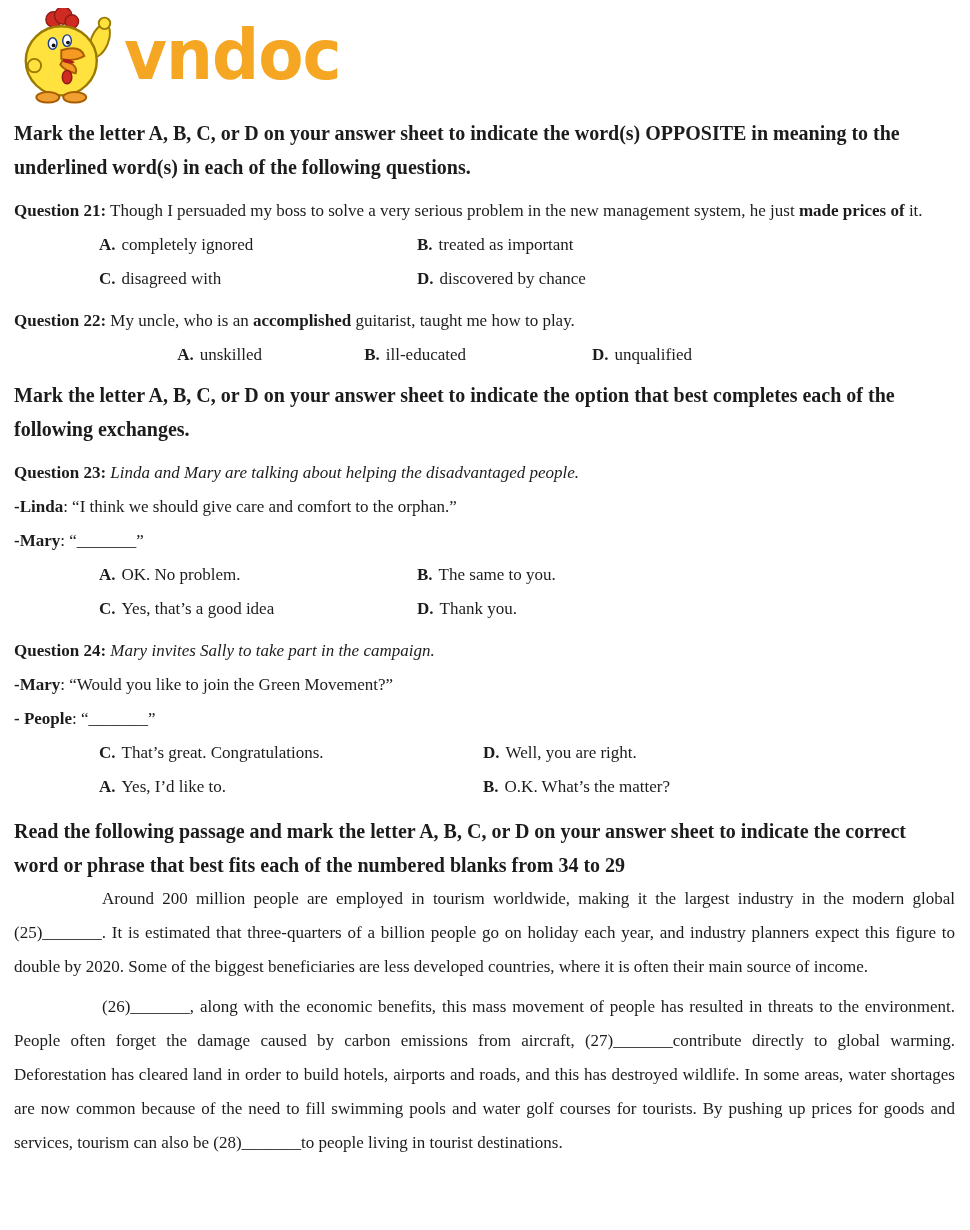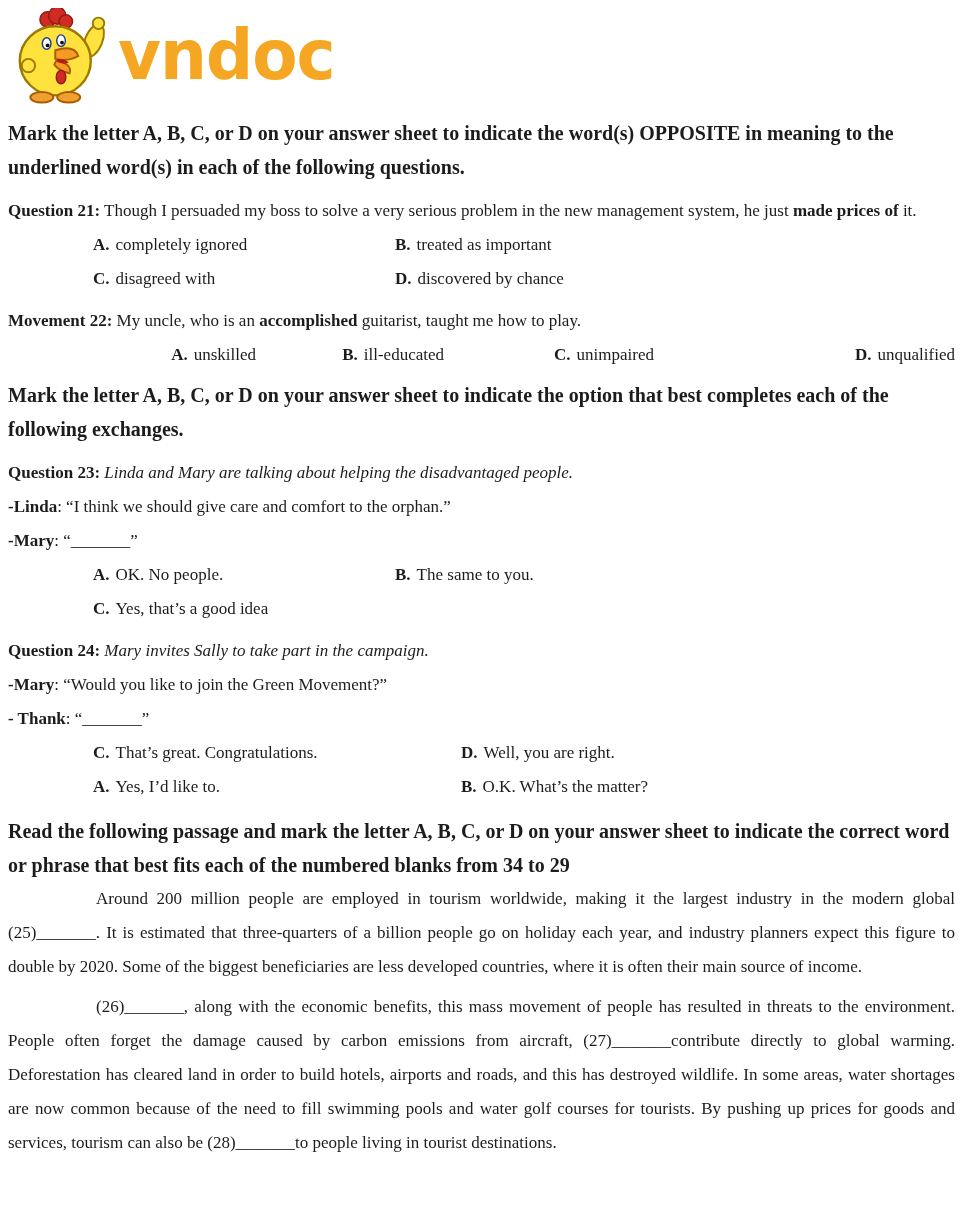--- a/index.html
+++ b/index.html
@@ -2,21 +2,21 @@
 <html><head>
 <meta charset="utf-8">
 <style>
   html, body { margin: 0; padding: 0; }
   body {
     width: 970px; height: 1230px; overflow: hidden;
     background: #ffffff;
     font-family: "Liberation Serif", serif;
     font-size: 17px; color: #1c1c1c;
   }
-  .page { padding: 6px 15px 0 8px; }
+  .page { padding: 6px 15px 0 14px; }
 
   
   .logo-row { display: flex; align-items: center; height: 100px; margin-bottom: 10px; }
   .mascot { width: 108px; height: 96px; flex: 0 0 auto; }
   .brand {
     font-family: "DejaVu Sans", sans-serif;
     font-weight: 800; font-size: 66px; line-height: 1;
     color: #F5A623; letter-spacing: -1px; margin-left: 2px;
     transform: scaleY(1.05);
   }
@@ -25,21 +25,21 @@
   p { margin: 0; line-height: 34px; }
   .instr { font-weight: bold; font-size: 20px; }
   .mt6  { margin-top: 6px; }
   .mt8  { margin-top: 8px; }
   .mt10 { margin-top: 10px; }
   .b { font-weight: bold; }
   .i { font-style: italic; }
 
   
   .opts { padding-left: 85px; }
-  .opt-row { display: grid; line-height: 34px; }
+  .opt-row { display: grid; line-height: 34px; gap: 16px; }
   .cols2 { grid-template-columns: 302px 1fr; }
   .cols2w { grid-template-columns: 368px 1fr; }
   .cols4 { grid-template-columns: 163px 188px 210px 1fr; text-align: right; }
   .opt .b { margin-right: 6px; }
 
   
   .passage p { text-align: justify; text-indent: 88px; }
 </style>
 </head>
 <body>
@@ -87,52 +87,52 @@
         <span class="opt"><span class="b">B.</span><span>treated as important</span></span>
       </div>
       <div class="opt-row cols2">
         <span class="opt"><span class="b">C.</span><span>disagreed with</span></span>
         <span class="opt"><span class="b">D.</span><span>discovered by chance</span></span>
       </div>
     </div>
   </div>
 
   <div>
-    <p class="mt8"><span class="b">Movement 22:</span><span> My uncle, who is an </span><span class="b">accomplished</span><span> guitarist, taught me how to play.</span></p>
+    <p class="mt8"><span class="b">Question 22:</span><span> My uncle, who is an </span><span class="b">accomplished</span><span> guitarist, taught me how to play.</span></p>
     <div class="opts">
       <div class="opt-row cols4">
         <span class="opt"><span class="b">A.</span><span>unskilled</span></span>
         <span class="opt"><span class="b">B.</span><span>ill-educated</span></span>
-        <span class="opt"><span class="b">C.</span><span>unimpaired</span></span>
         <span class="opt"><span class="b">D.</span><span>unqualified</span></span>
       </div>
     </div>
   </div>
 
   <p class="instr mt6">Mark the letter A, B, C, or D on your answer sheet to indicate the option that best completes each of the following exchanges.</p>
 
   <div>
     <p class="mt10"><span class="b">Question 23:</span><span class="i"> Linda and Mary are talking about helping the disadvantaged people.</span></p>
     <p><span class="b">-Linda</span><span>: “I think we should give care and comfort to the orphan.”</span></p>
     <p><span class="b">-Mary</span><span>: “_______”</span></p>
     <div class="opts">
       <div class="opt-row cols2">
-        <span class="opt"><span class="b">A.</span><span>OK. No people.</span></span>
+        <span class="opt"><span class="b">A.</span><span>OK. No problem.</span></span>
         <span class="opt"><span class="b">B.</span><span>The same to you.</span></span>
       </div>
       <div class="opt-row cols2">
         <span class="opt"><span class="b">C.</span><span>Yes, that’s a good idea</span></span>
+        <span class="opt"><span class="b">D.</span><span>Thank you.</span></span>
       </div>
     </div>
   </div>
 
   <div>
     <p class="mt8"><span class="b">Question 24:</span><span class="i"> Mary invites Sally to take part in the campaign.</span></p>
     <p><span class="b">-Mary</span><span>: “Would you like to join the Green Movement?”</span></p>
-    <p><span class="b">- Thank</span><span>: “_______”</span></p>
+    <p><span class="b">- People</span><span>: “_______”</span></p>
     <div class="opts">
       <div class="opt-row cols2w">
         <span class="opt"><span class="b">C.</span><span>That’s great. Congratulations.</span></span>
         <span class="opt"><span class="b">D.</span><span>Well, you are right.</span></span>
       </div>
       <div class="opt-row cols2w">
         <span class="opt"><span class="b">A.</span><span>Yes, I’d like to.</span></span>
         <span class="opt"><span class="b">B.</span><span>O.K. What’s the matter?</span></span>
       </div>
     </div>

